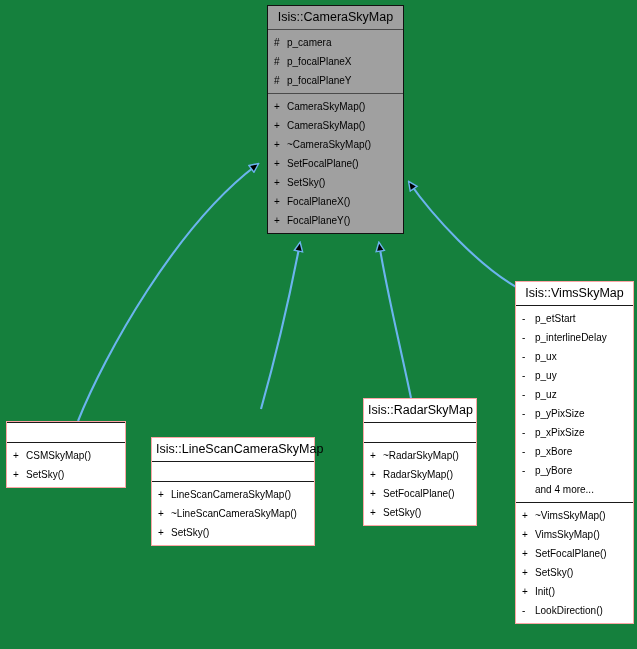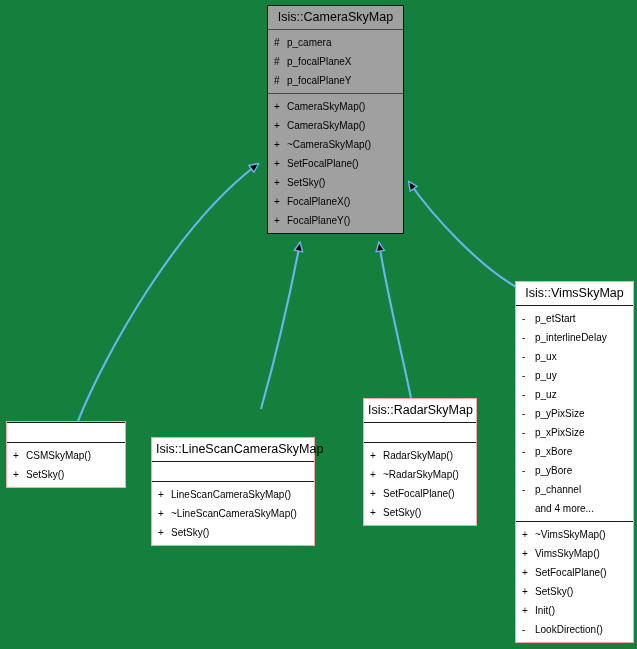--- a/index.html
+++ b/index.html
@@ -138,41 +138,40 @@
       <span class="uml-row"><span class="vis">+</span><span>SetSky()</span></span>
     </div>
   </div>
 
   <div class="uml-box" style="left:363px; top:398px; width:114px;">
     <div class="uml-title">Isis::RadarSkyMap</div>
     <div class="uml-sep"></div>
     <div class="uml-compartment empty"></div>
     <div class="uml-sep"></div>
     <div class="uml-compartment">
+      <span class="uml-row"><span class="vis">+</span><span>~RadarSkyMap()</span></span>
       <span class="uml-row"><span class="vis">+</span><span>RadarSkyMap()</span></span>
-      <span class="uml-row"><span class="vis">+</span><span>~RadarSkyMap()</span></span>
       <span class="uml-row"><span class="vis">+</span><span>SetFocalPlane()</span></span>
       <span class="uml-row"><span class="vis">+</span><span>SetSky()</span></span>
     </div>
   </div>
 
   <div class="uml-box" style="left:515px; top:281px; width:119px;">
     <div class="uml-title">Isis::VimsSkyMap</div>
     <div class="uml-sep"></div>
     <div class="uml-compartment">
       <span class="uml-row"><span class="vis">-</span><span>p_etStart</span></span>
       <span class="uml-row"><span class="vis">-</span><span>p_interlineDelay</span></span>
       <span class="uml-row"><span class="vis">-</span><span>p_ux</span></span>
       <span class="uml-row"><span class="vis">-</span><span>p_uy</span></span>
       <span class="uml-row"><span class="vis">-</span><span>p_uz</span></span>
       <span class="uml-row"><span class="vis">-</span><span>p_yPixSize</span></span>
       <span class="uml-row"><span class="vis">-</span><span>p_xPixSize</span></span>
       <span class="uml-row"><span class="vis">-</span><span>p_xBore</span></span>
       <span class="uml-row"><span class="vis">-</span><span>p_yBore</span></span>
-      <span class="uml-row"><span class="vis">-</span><span>p_channel</span></span>
       <span class="uml-row"><span class="vis blank"></span><span>and 4 more...</span></span>
     </div>
     <div class="uml-sep"></div>
     <div class="uml-compartment">
       <span class="uml-row"><span class="vis">+</span><span>~VimsSkyMap()</span></span>
       <span class="uml-row"><span class="vis">+</span><span>VimsSkyMap()</span></span>
       <span class="uml-row"><span class="vis">+</span><span>SetFocalPlane()</span></span>
       <span class="uml-row"><span class="vis">+</span><span>SetSky()</span></span>
       <span class="uml-row"><span class="vis">+</span><span>Init()</span></span>
       <span class="uml-row"><span class="vis">-</span><span>LookDirection()</span></span>

